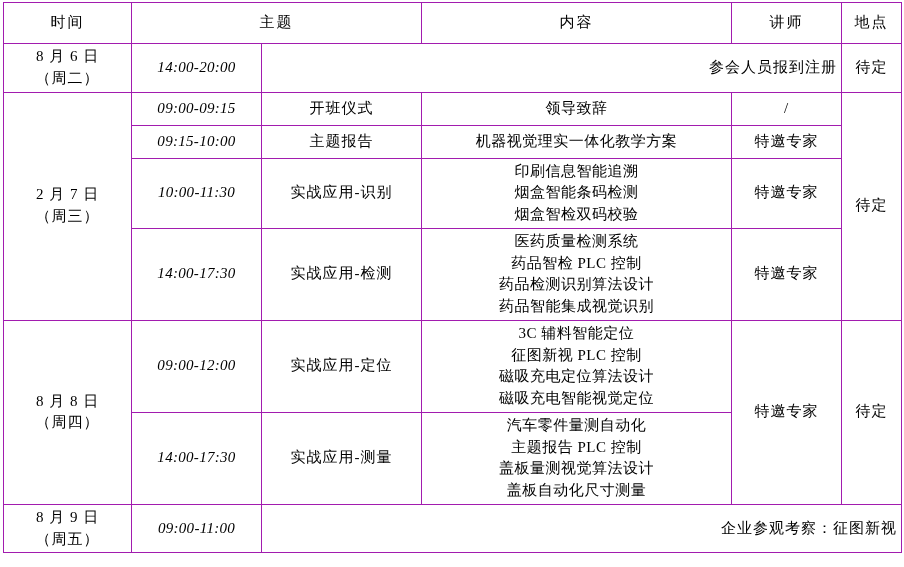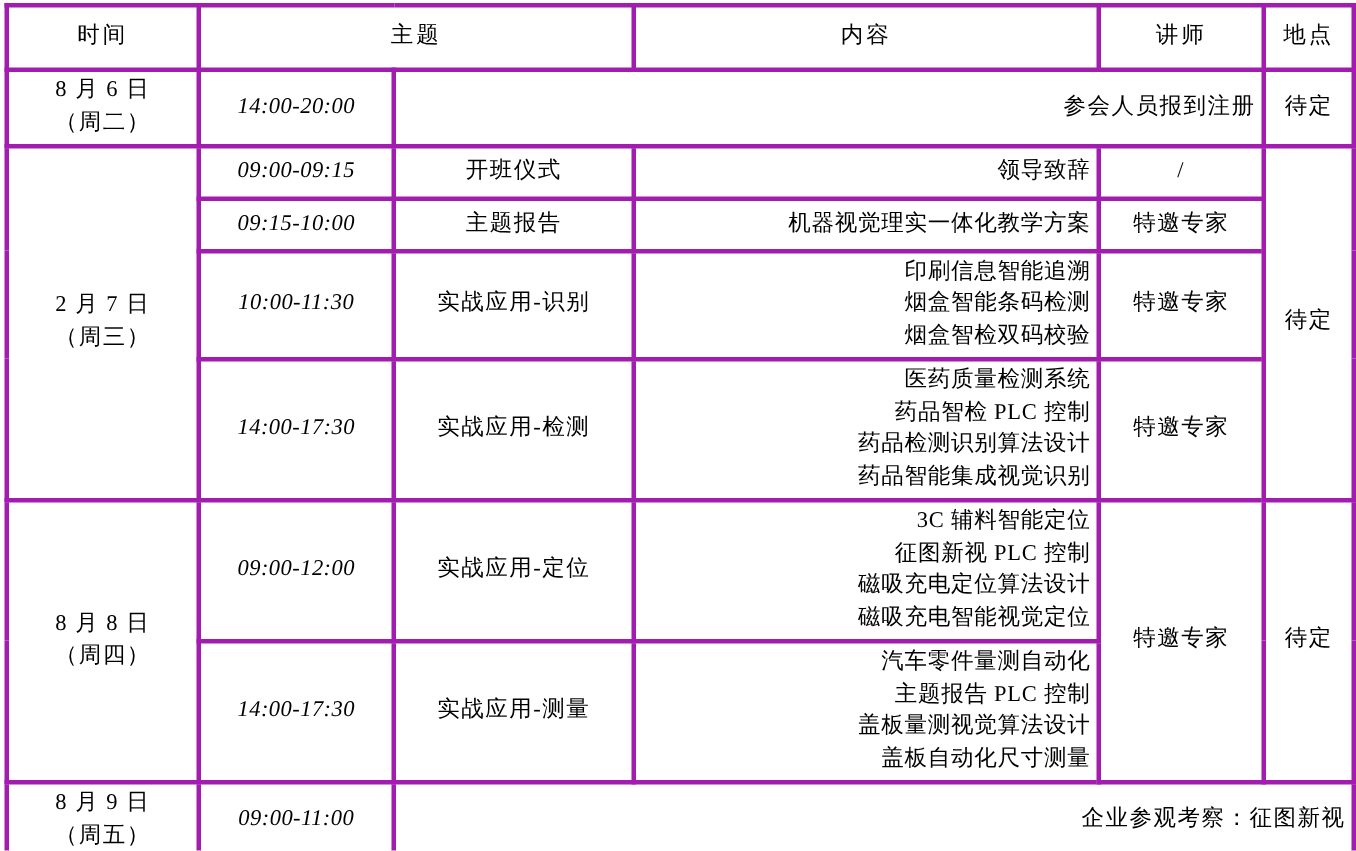--- a/index.html
+++ b/index.html
@@ -13,21 +13,21 @@
     font-family: "Liberation Serif", "DejaVu Serif", serif;
     color: #000000;
   }
   table.schedule {
     border-collapse: collapse;
     width: 898px;
     margin: 2px 0 0 3px;
     table-layout: fixed;
   }
   table.schedule td, table.schedule th {
-    border: 3px solid #a21caf;
+    border: 1px solid #a21caf;
     text-align: center;
     vertical-align: middle;
     padding: 2px 4px;
     font-size: 15px;
     line-height: 1.45;
     font-weight: normal;
   }
   thead th {
     font-size: 19px;
     font-weight: bold;
@@ -52,21 +52,21 @@
   }
   .topic-cell {
     font-size: 15px;
     letter-spacing: 1px;
     font-family: Liberation Serif, serif;
   }
   .content-cell {
     font-size: 15px;
     letter-spacing: 0.5px;
   }
-  .content-cell .cline { display: block; text-align: right; }
+  .content-cell .cline { display: block; }
   .content-cell.left-align {
     text-align: right;
     padding-left: 14px;
     letter-spacing: 1px;
   }
   .teacher-cell {
     font-size: 15px;
     letter-spacing: 1px;
   }
   .place-cell {

